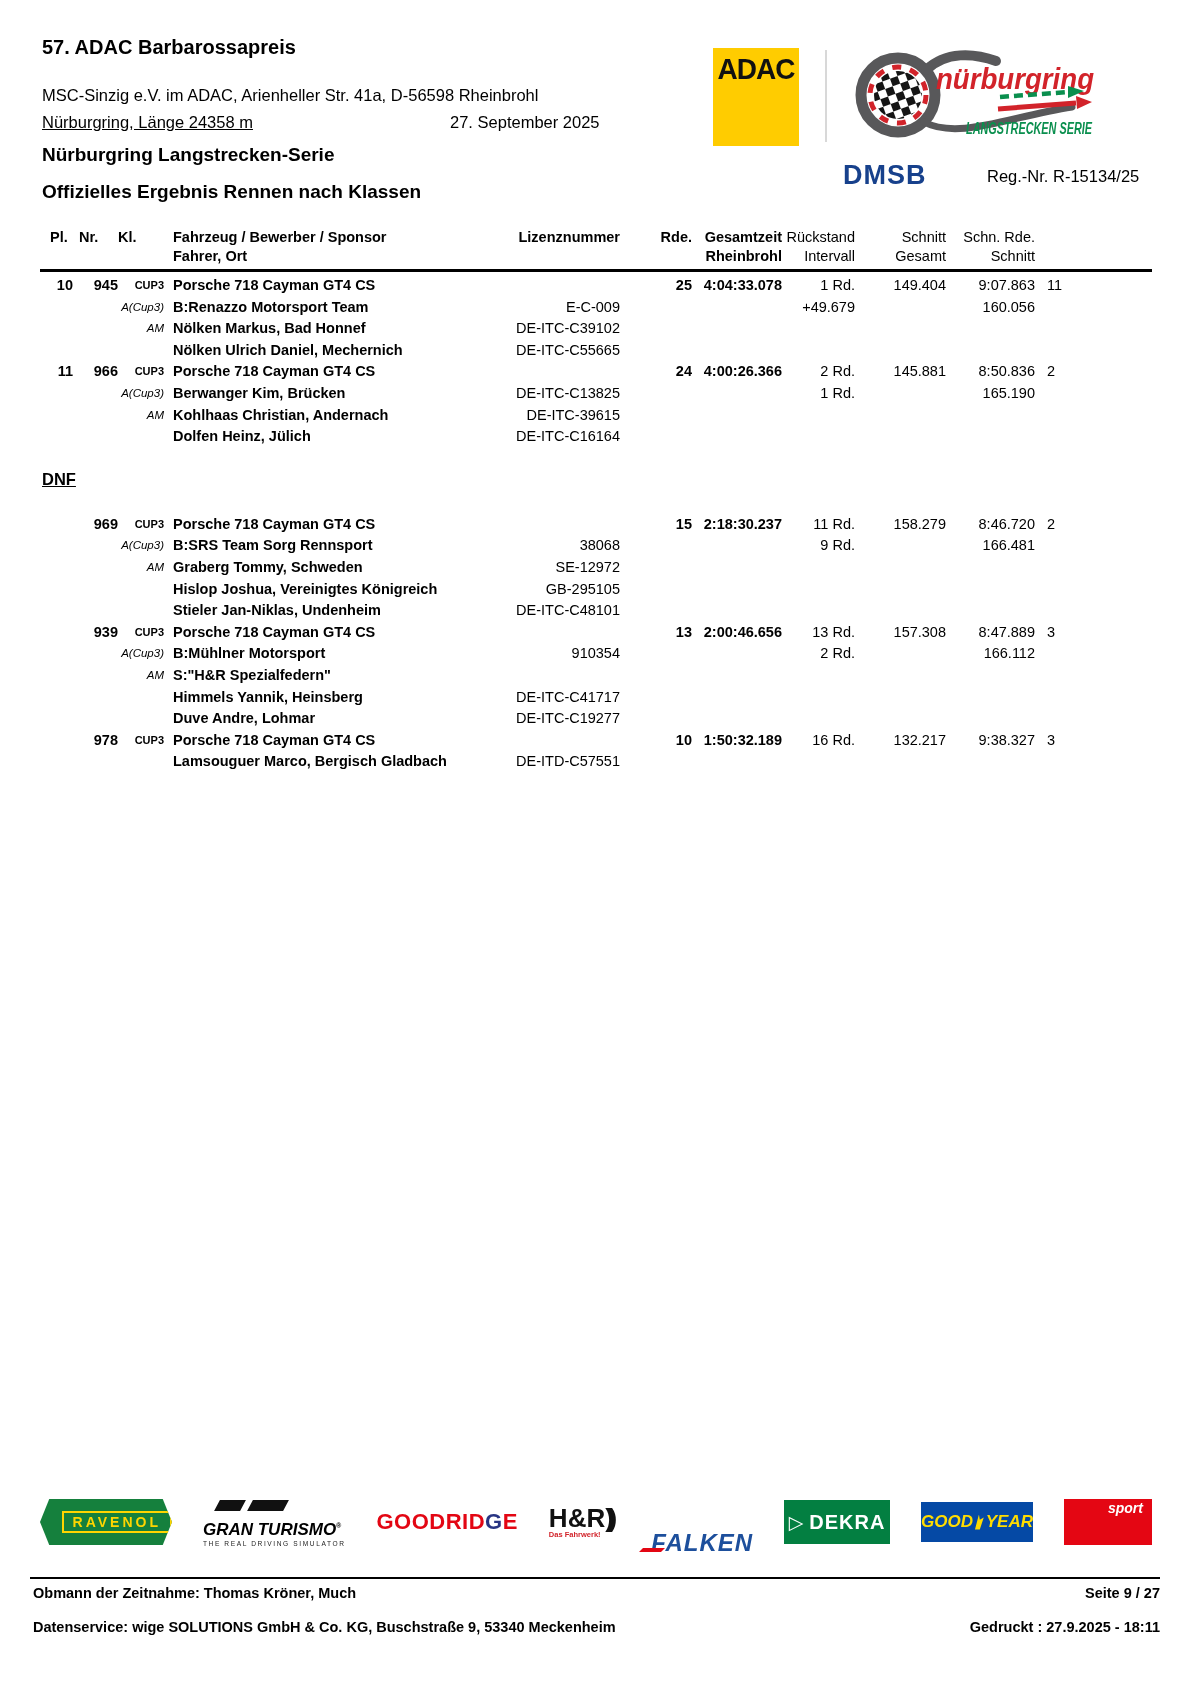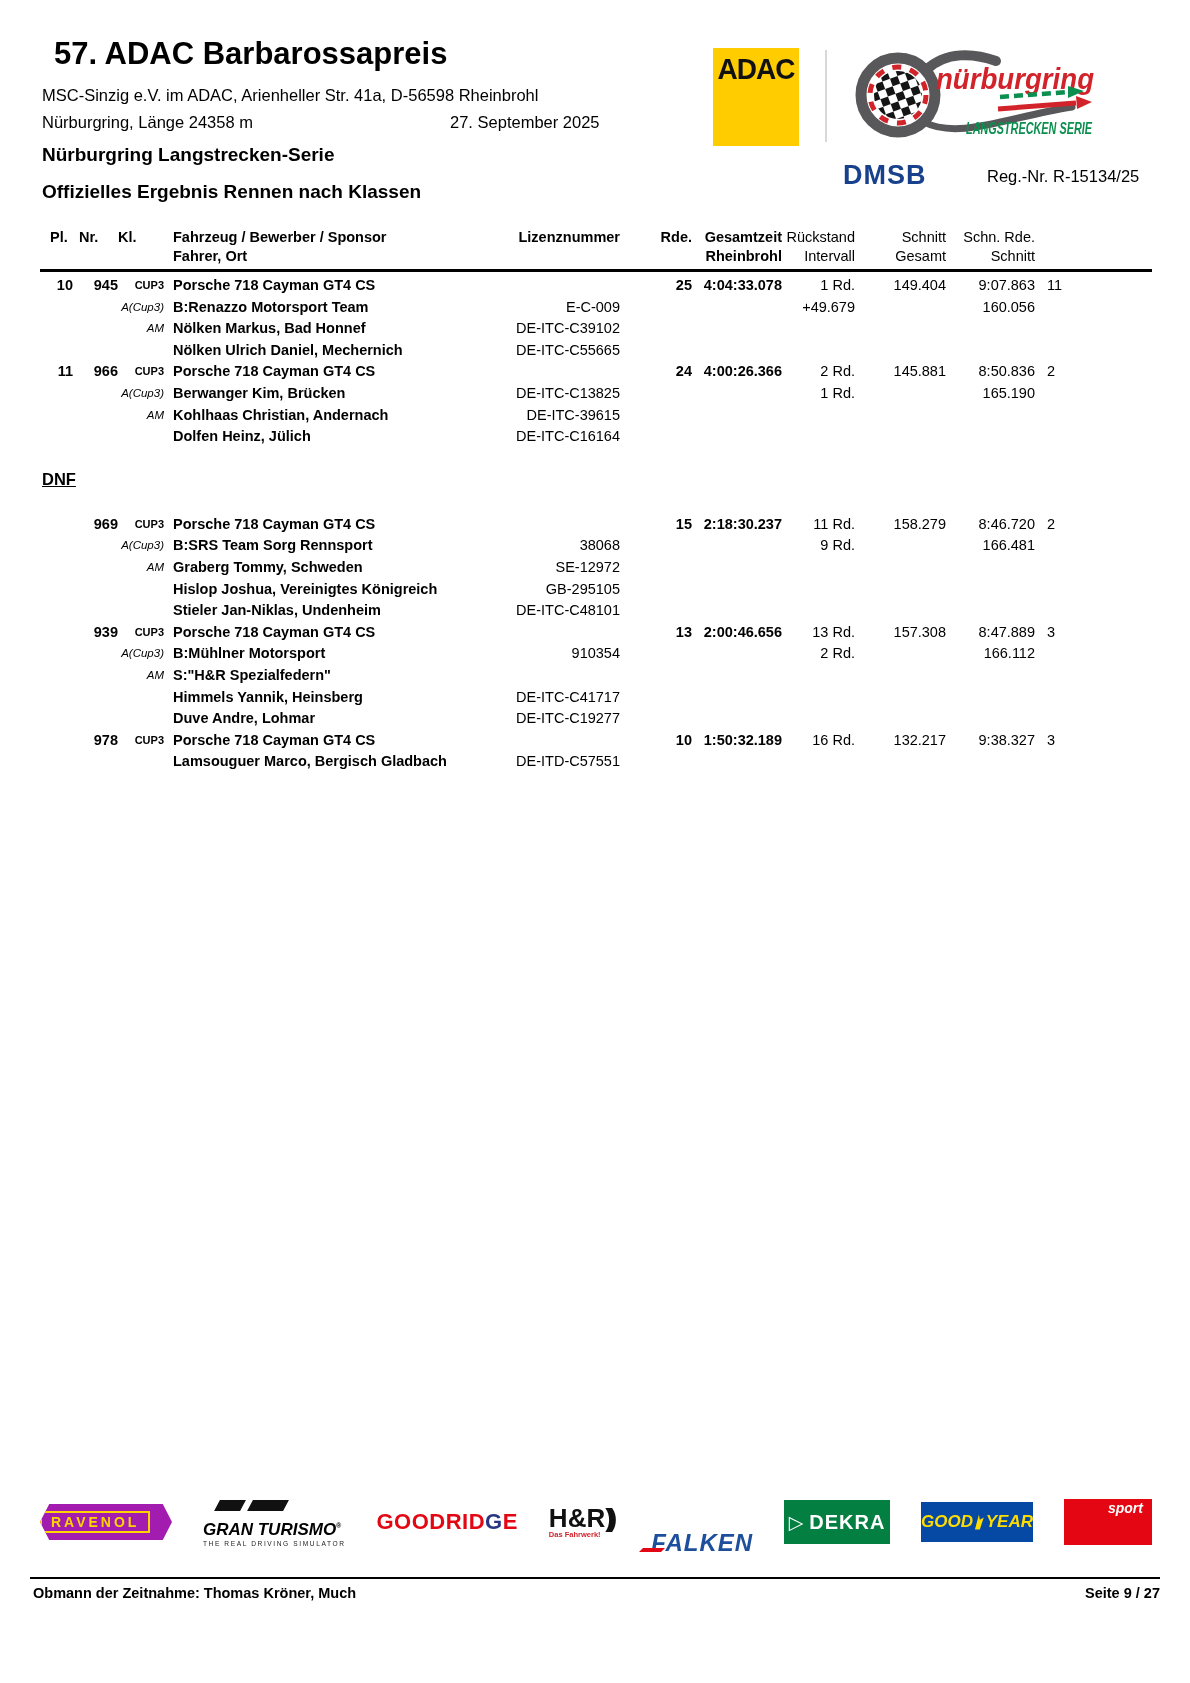--- a/index.html
+++ b/index.html
@@ -3,23 +3,23 @@
 <meta charset="utf-8">
 <style>
   html,body { margin:0; padding:0; background:#ffffff; }
   .page {
     position:relative; width:1190px; height:1683px; background:#fff;
     font-family:"Liberation Sans", sans-serif; color:#000; overflow:hidden;
   }
   .abs { position:absolute; }
 
   
-  .doc-title   { left:42px; top:36px;  font-size:31px;   font-weight:bold;margin-left:12px; }
+  .doc-title   { left:42px; top:36px;  font-size:20px;   font-weight:bold; }
   .organizer   { left:42px; top:86px;  font-size:16.5px; font-weight:normal; }
-  .track-row   { left:42px; top:113px; font-size:16.5px; width:640px; }
+  .track-row   { left:42px; top:113px; font-size:16.5px; width:640px;text-decoration:underline; }
   .event-date  { position:absolute; left:408px; top:0; }
   .series      { left:42px; top:144px; font-size:19px; font-weight:bold; }
   .doc-subtitle{ left:42px; top:181px; font-size:19px; font-weight:bold; }
 
   
   .adac-logo { left:713px; top:48px; width:86px; height:98px; background:#FFCC00;
                text-align:center; }
   .adac-logo span { font-weight:bold; font-size:28px; letter-spacing:-1px;
                color:#111; display:inline-block; margin-top:6px;
                transform:scaleY(1.05); }
@@ -50,23 +50,23 @@
   .row .kl { font-size:11px; line-height:21.6px; }
   .row.main .kl { font-weight:bold; }
   .row.team .kl, .row.driver .kl { font-style:italic; font-size:11.5px; }
   .dnf-heading { font-size:16.5px; font-weight:bold; text-decoration:underline;
     margin:20px 0 24px 0; padding-left:2px; line-height:22px; }
 
   
   .sponsor-row { left:40px; top:1496px; width:1112px; height:52px;
     display:flex; justify-content:space-between; align-items:center; }
 
-  .sp-ravenol { background:#a21caf; width:132px; height:36px;
+  .sp-ravenol { background:#15803d; width:132px; height:46px;
     clip-path:polygon(0 50%,7% 0,93% 0,100% 50%,93% 100%,7% 100%);
-    display:flex; align-items:center; justify-content:flex-start; }
+    display:flex; align-items:center; justify-content:flex-end; }
   .rav-inner { color:#ffd500; border:2px solid #ffd500; font-weight:bold;
     font-size:14px; letter-spacing:3px; padding:0 9px; line-height:18px; }
 
   .sp-gt { text-align:left; }
   .gt-flags { margin-left:14px; margin-bottom:2px; }
   .gt-flags i { display:inline-block; height:11px; background:#111;
     transform:skewX(-28deg); margin-right:7px; }
   .gt-flags i.f1 { width:26px; } .gt-flags i.f2 { width:36px; }
   .gt-name { font-weight:bold; font-style:italic; font-size:17px; line-height:17px; }
   .gt-name sup { font-size:7px; }
@@ -481,14 +481,18 @@
       <div class="sa-top">sport</div>
       <div class="sa-bottom">auto</div>
     </div>
   </div>
 
   <div class="abs footer-rule"></div>
   <div class="abs footer-line l1">
     <span>Obmann der Zeitnahme: Thomas Kröner, Much</span>
     <span>Seite 9 /  27</span>
   </div>
+  <div class="abs footer-line l2">
+    <span>Datenservice: wige SOLUTIONS GmbH &amp; Co. KG, Buschstraße 9, 53340 Meckenheim</span>
+    <span>Gedruckt : 27.9.2025 - 18:11</span>
+  </div>
 
 </div>
 
 </body></html>

